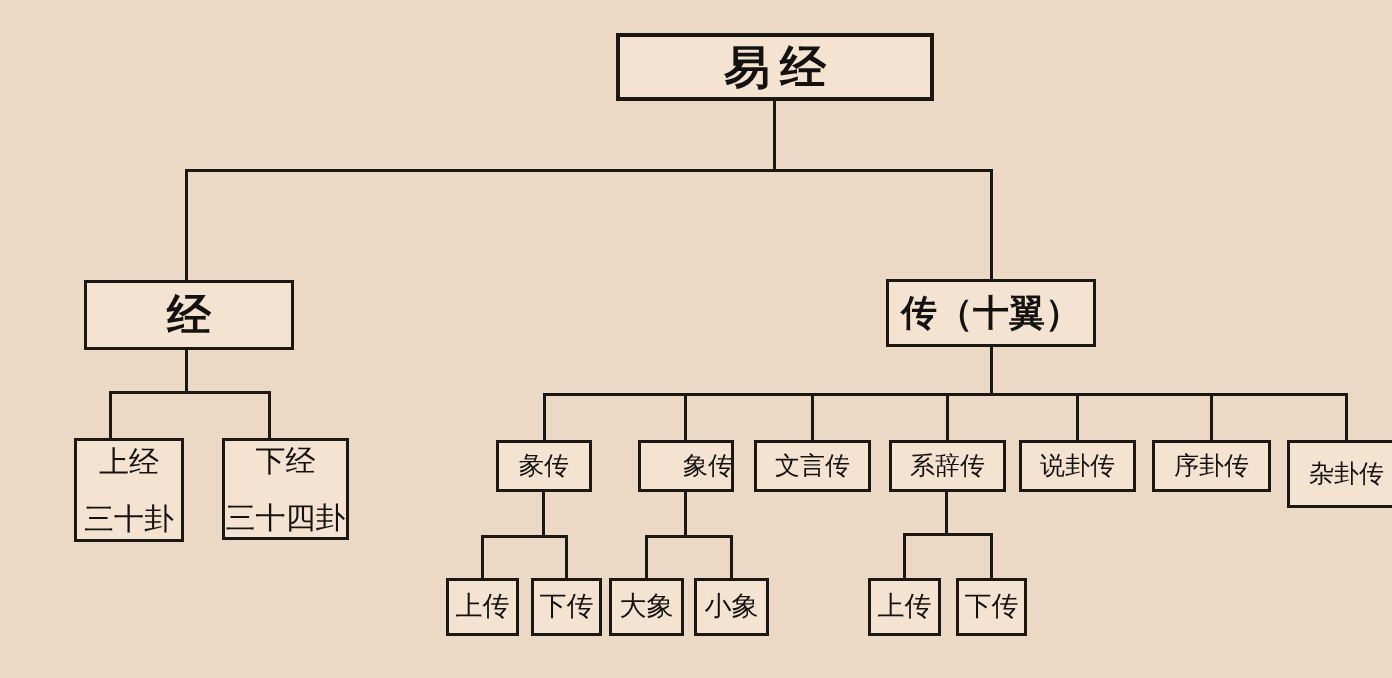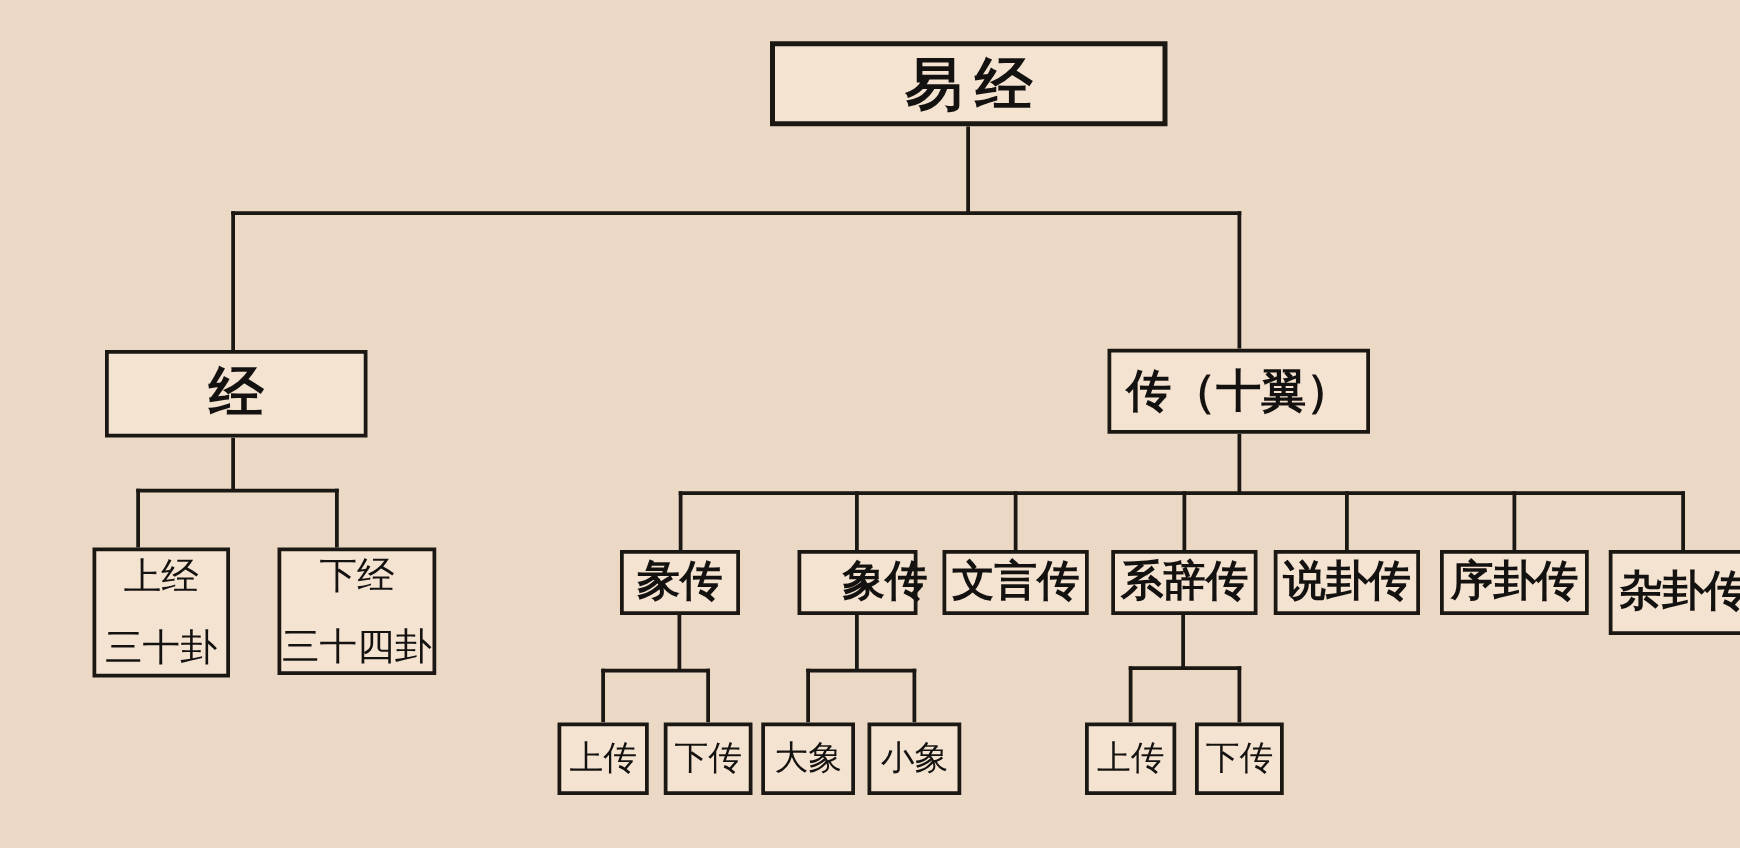--- a/index.html
+++ b/index.html
@@ -24,21 +24,21 @@
     display: flex;
     align-items: center;
     justify-content: center;
     text-align: center;
     white-space: nowrap;
     line-height: 1.1;
   }
   .node.root  { font-size: 46px; font-weight: 700; letter-spacing: 10px; text-indent: 10px; border-width: 4px; }
   .node.lvl1  { font-size: 44px; font-weight: 700; }
   .node.lvl1b { font-size: 36px; font-weight: 700; }
-  .node.lvl3  { font-size: 34px; font-weight: 700; }
+  .node.lvl3  { font-size: 25px; font-weight: 400; }
   .node.leaf  { font-size: 27px; font-weight: 500; }
   .node.twoline { flex-direction: column; font-size: 30px; font-weight: 500; line-height: 1.9; }
   .line {
     position: absolute;
     background: #1b1713;
   }
 </style>
 </head>
 <body>
 

